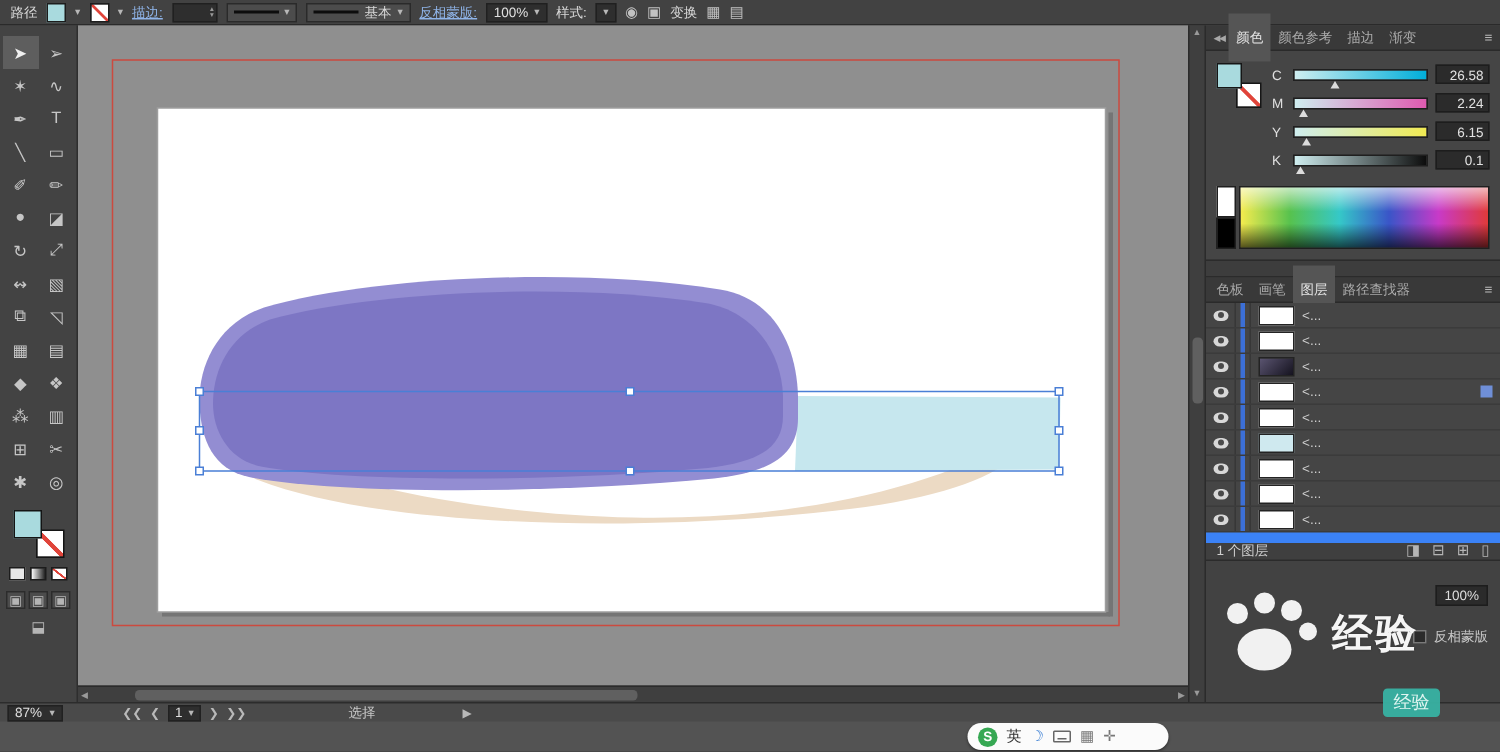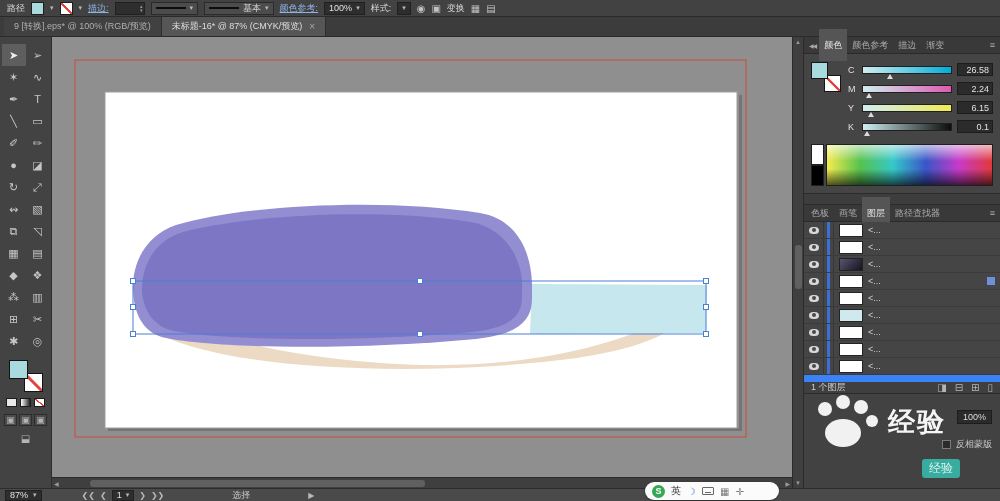--- a/index.html
+++ b/index.html
@@ -138,45 +138,36 @@
       </span>
     <span class="drop">
         <span class="lineprev"></span>
         <span class="caret">▾</span>
       </span>
     <span class="drop">
         <span class="lineprev"></span>
         <span class="lbl">基本</span>
         <span class="caret">▾</span>
       </span>
-    <span class="link">颜色参考:</span>
+    <span class="link">反相蒙版:</span>
     <span class="vbox">
         <span>100%</span>
         <span class="caret">▾</span>
       </span>
     <span class="lbl">样式:</span>
     <span class="vbox">
         <span class="caret">▾</span>
       </span>
     <span class="cicon">◉</span>
     <span class="cicon">▣</span>
     <span class="lbl">变换</span>
     <span class="cicon">▦</span>
     <span class="cicon">▤</span>
   </header>
 
-  <div class="tabbar">
-    <div class="tab">
-        <span>9 [转换].eps* @ 100% (RGB/预览)</span>
-      </div>
-    <div class="tab active">
-        <span>未标题-16* @ 87% (CMYK/预览)</span>
-        <span class="close">×</span>
-      </div>
-  </div>
 
   <div class="main">
 
     <aside class="toolspanel">
       <div class="tool-grid">
         <div class="tool active">➤</div>
         <div class="tool">➢</div>
         <div class="tool">✶</div>
         <div class="tool">∿</div>
         <div class="tool">✒</div>

